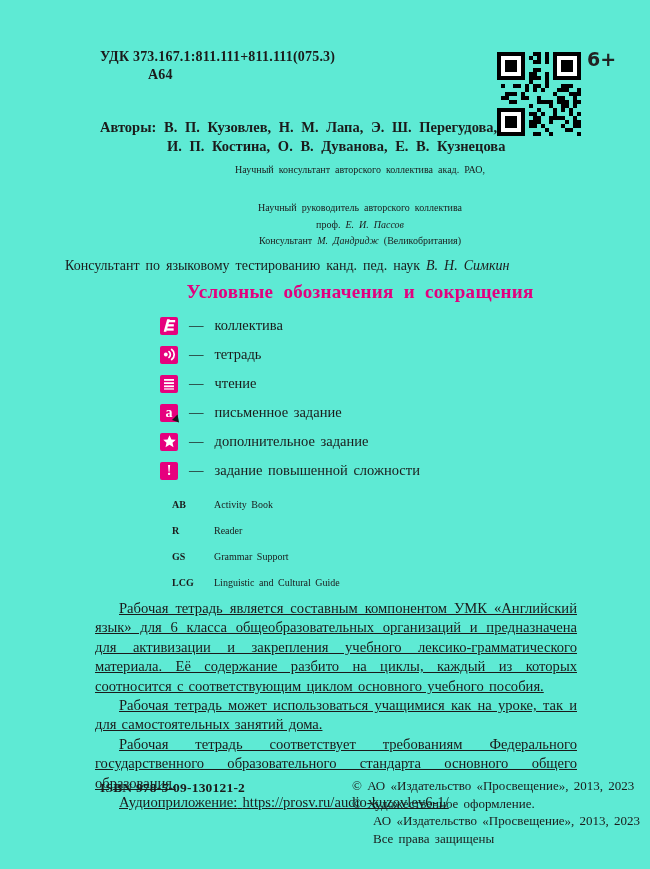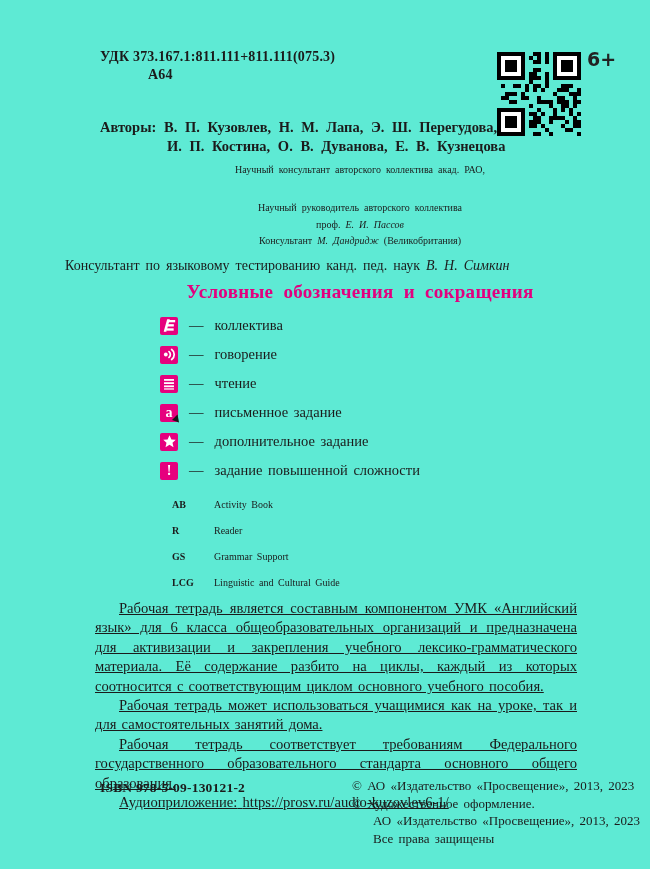--- a/index.html
+++ b/index.html
@@ -218,21 +218,21 @@
 
     <div class="legend-row">
       <span class="icon">
         <svg viewBox="0 0 18 18" width="15" height="15">
             <circle cx="4.6" cy="9" r="2.3" fill="#fff"></circle>
             <path d="M8.4 5.6 a4.4 4.4 0 0 1 0 6.8" stroke="#fff" stroke-width="2.1" fill="none" stroke-linecap="round"></path>
             <path d="M11.6 3 a7.4 7.4 0 0 1 0 12" stroke="#fff" stroke-width="2.1" fill="none" stroke-linecap="round"></path>
           </svg>
       </span>
       <span class="dash">—</span>
-      <span>говорение</span>
+      <span>тетрадь</span>
     </div>
 
     <div class="legend-row">
       <span class="icon">
         <svg viewBox="0 0 18 18" width="14" height="14" fill="#fff">
             <rect x="2.6" y="2.6" width="12.8" height="2.3"></rect>
             <rect x="2.6" y="6.7" width="12.8" height="2.3"></rect>
             <rect x="2.6" y="10.8" width="12.8" height="2.3"></rect>
             <rect x="2.6" y="14.6" width="12.8" height="1.6"></rect>
           </svg>

